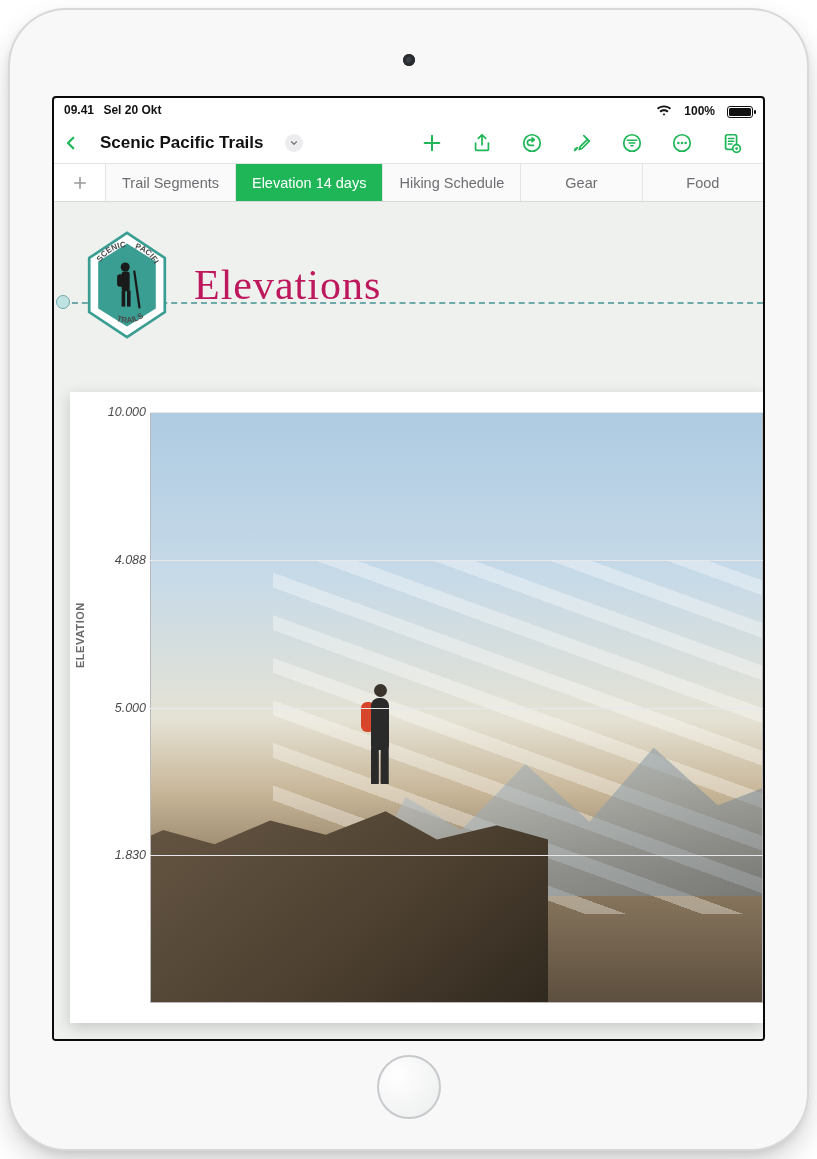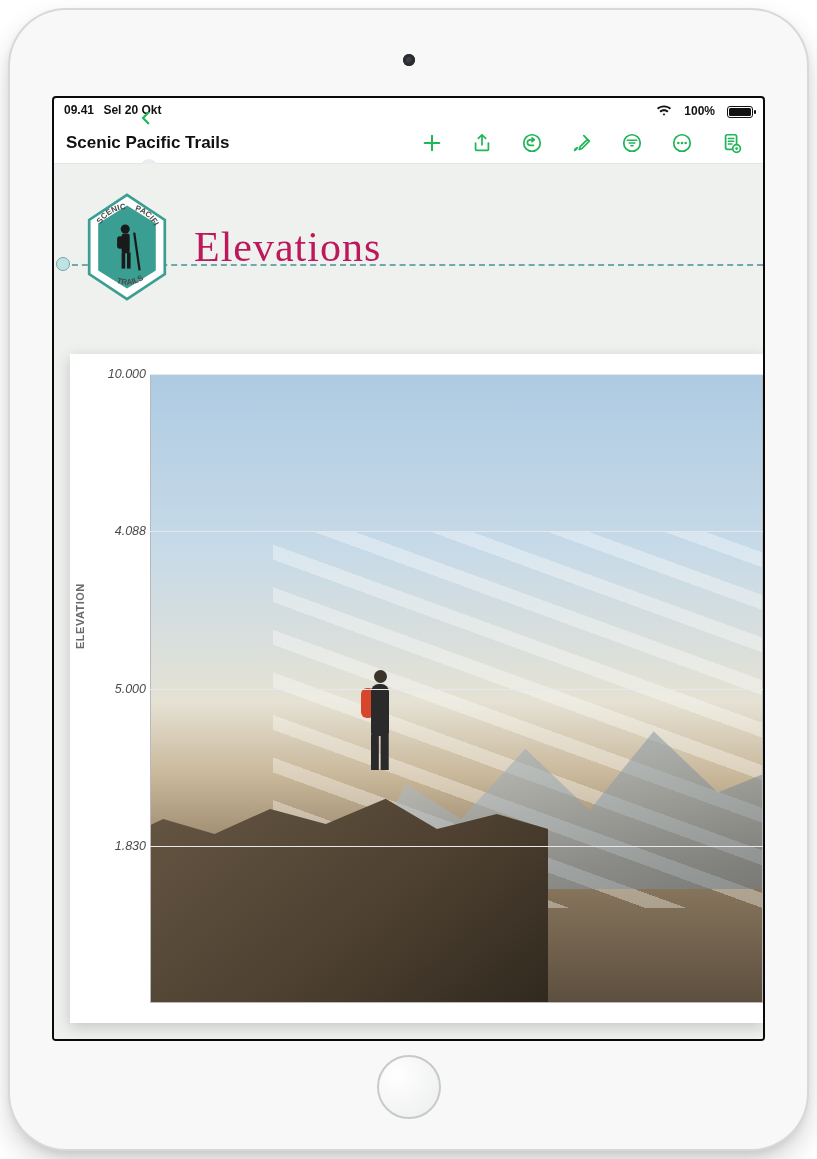--- a/index.html
+++ b/index.html
@@ -49,21 +49,21 @@
   .battery { width:26px; height:12px; border:1.5px solid #111; border-radius:3px; position:relative; }
   .battery::after { content:""; position:absolute; right:-4px; top:3px; width:2.5px; height:4px; background:#111; border-radius:1px; }
   .battery .fill { position:absolute; inset:1.2px; background:#111; border-radius:1.5px; }
 
   
   .toolbar {
     height:42px; display:flex; align-items:center; padding:0 8px;
     border-bottom:1px solid #e4e4e6;
     gap:4px;
   }
-  .tb-left { display:flex; align-items:center; gap:6px;flex-direction:column; }
+  .tb-left { display:flex; align-items:center; gap:16px; }
   .back { width:18px; height:18px; }
   .doc-title { font-size:17px; font-weight:700; color:#111; margin-left:4px; }
   .chev-circ {
     width:18px; height:18px; border-radius:50%; background:#ececee;
     display:flex; align-items:center; justify-content:center; margin-left:6px;
   }
   .tb-spacer { flex:1; }
   .tb-icon {
     width:46px; height:36px; display:flex; align-items:center; justify-content:center;
   }
@@ -249,20 +249,42 @@
       <div class="tb-icon">
         <svg viewBox="0 0 24 24">
           <rect x="5" y="3" width="12" height="16" rx="2" fill="none" stroke="#1fb658" stroke-width="1.9"></rect>
           <path stroke="#1fb658" stroke-width="1.6" stroke-linecap="round" d="M8 7h6M8 10h6M8 13h4"></path>
           <circle cx="17" cy="18" r="4.2" fill="#fff" stroke="#1fb658" stroke-width="1.9"></circle>
           <circle cx="17" cy="18" r="1.5" fill="#1fb658"></circle>
         </svg>
       </div>
     </div>
 
+    <div class="tabs">
+      <div class="add-sheet">
+        <svg width="18" height="18" viewBox="0 0 24 24">
+            <path stroke="#9a9a9e" stroke-width="2.2" stroke-linecap="round" d="M12 5v14M5 12h14"></path>
+          </svg>
+      </div>
+      <div class="tab">
+          <span>Trail Segments</span>
+        </div>
+      <div class="tab active">
+          <span>Elevation 14 days</span>
+        </div>
+      <div class="tab">
+          <span>Hiking Schedule</span>
+        </div>
+      <div class="tab" style="flex:1">
+          <span>Gear</span>
+        </div>
+      <div class="tab" style="flex:1; border-right:none">
+          <span>Food</span>
+        </div>
+    </div>
 
     <div class="content">
       <div class="dotted-line"></div>
       <div class="dot-handle"></div>
 
       <div class="header-row">
         <div class="logo">
           <svg viewBox="0 0 100 120" width="90" height="110">
             <path d="M50 2 L92 30 L92 90 L50 118 L8 90 L8 30 Z" fill="#fff" stroke="#3b9e93" stroke-width="3"></path>
             <path d="M50 14 L82 34 L82 86 L50 106 L18 86 L18 34 Z" fill="#3b9e93"></path>

